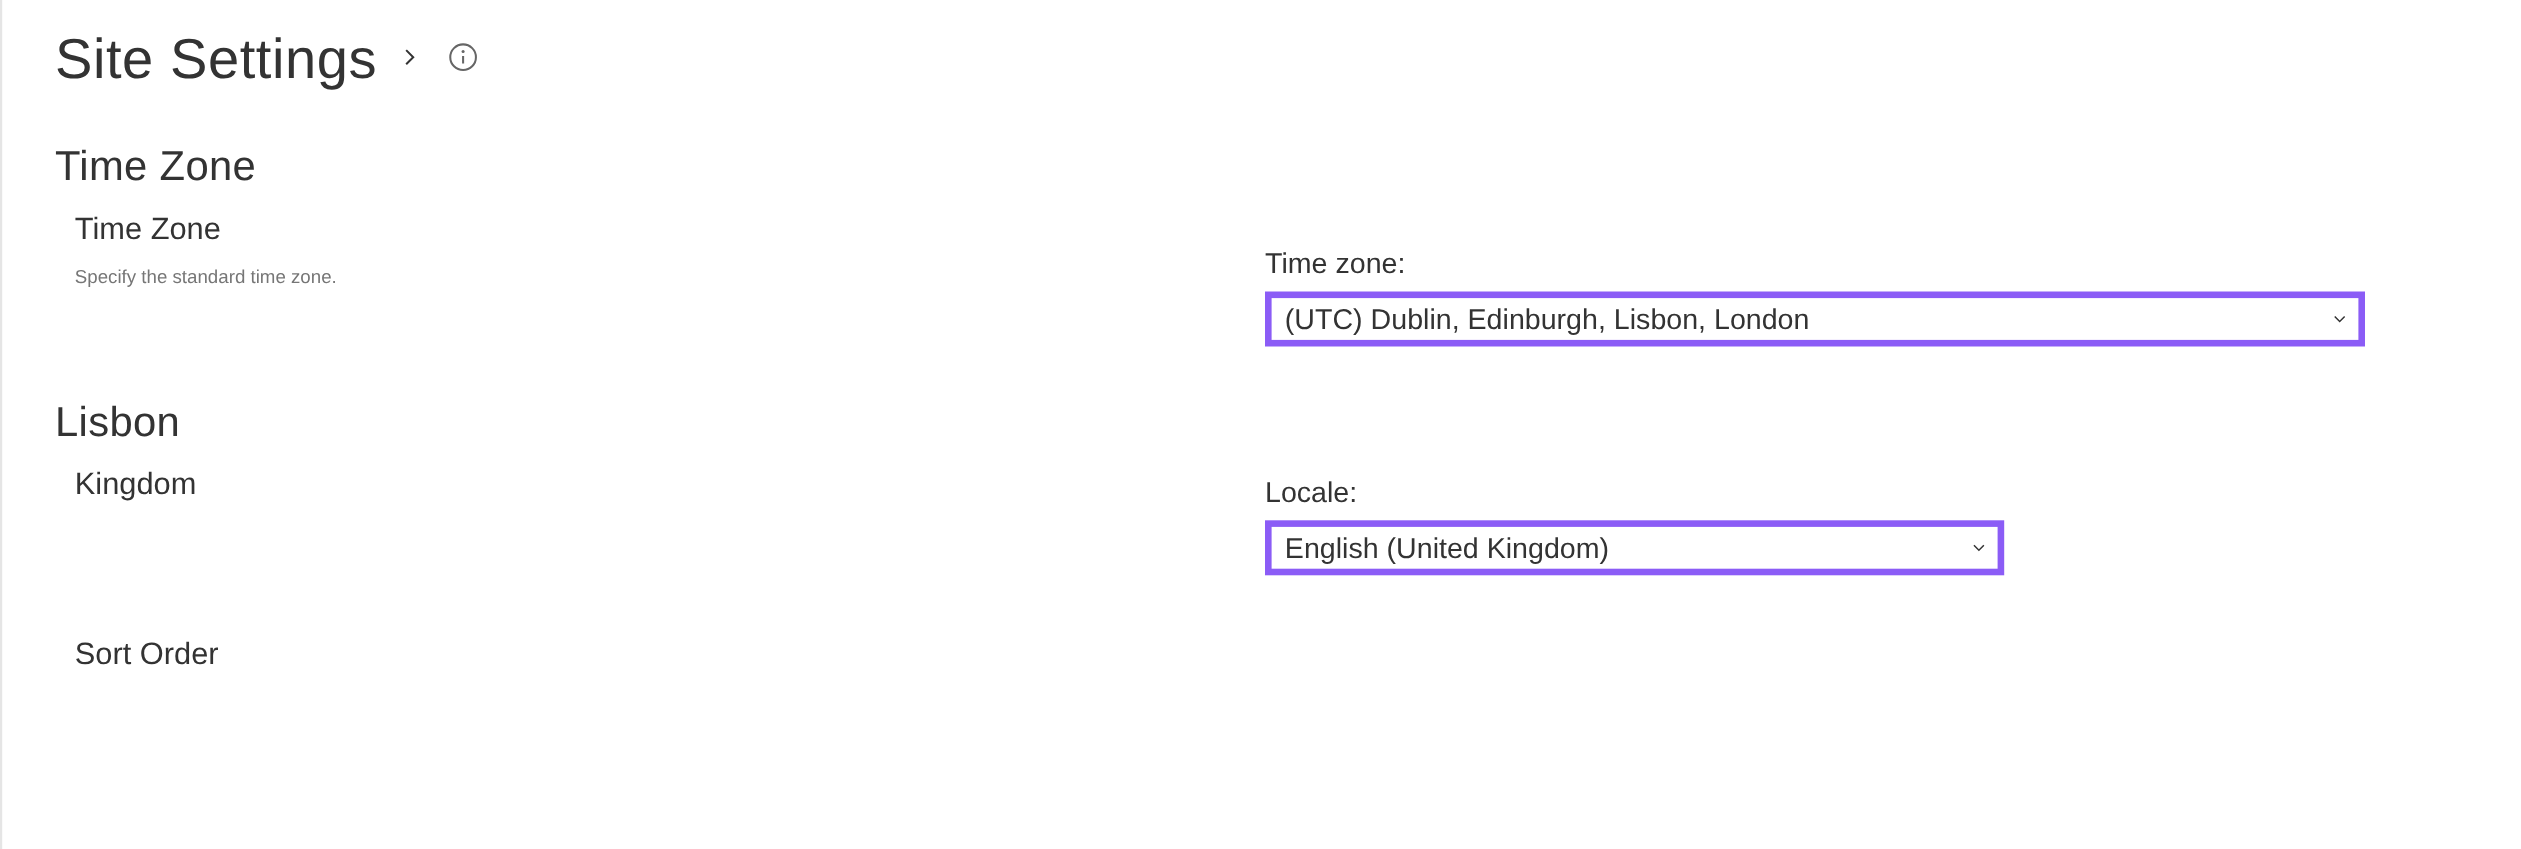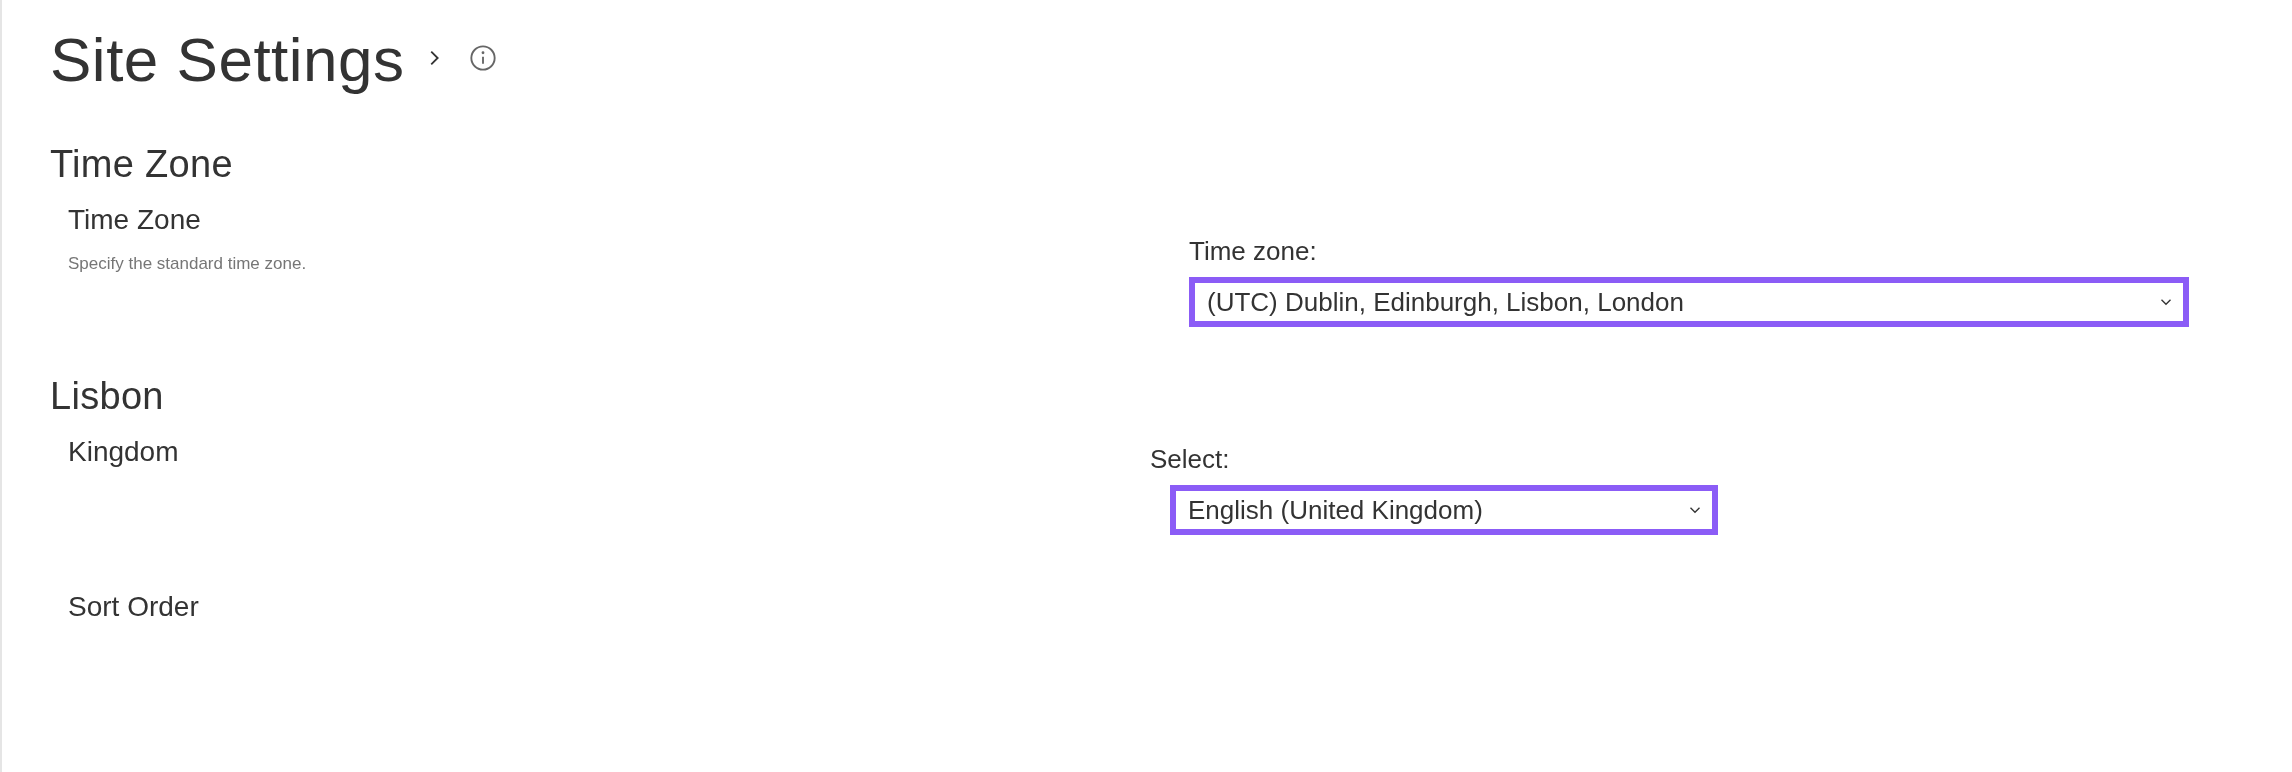--- a/index.html
+++ b/index.html
@@ -18,21 +18,21 @@
       padding-left: 48px;
       padding-top: 24px;
     }
     .breadcrumb {
       display: flex;
       align-items: center;
       gap: 18px;
       margin-bottom: 48px;
     }
     .breadcrumb-link {
-      font-size: 62px;
+      font-size: 51px;
       font-weight: 300;
       color: #333333;
       cursor: pointer;
       letter-spacing: 0.5px;
     }
     .breadcrumb-sep {
       font-size: 26px;
       color: #333333;
       line-height: 1;
     }
@@ -98,22 +98,21 @@
       display: block;
     }
     .select-wrap {
       position: relative;
       display: inline-block;
     }
     .select-wrap.wide {
       width: 1000px;
     }
     .select-wrap.narrow {
-      width: 548px;
-      margin-left: 20px;
+      width: 672px;
     }
     select {
       width: 100%;
       height: 50px;
       font-size: 26px;
       font-family: inherit;
       font-weight: 400;
       color: #333333;
       background: #ffffff;
       border: 6px solid #8b5cf6;
@@ -130,21 +129,20 @@
       transform: translateY(-50%);
       pointer-events: none;
       width: 18px;
       height: 18px;
     }
     .right-col .field-label {
       margin-top: 0;
     }
     .right-col.tz {
       padding-top: 32px;
-      margin-left: 39px;
     }
     .right-col.locale {
       padding-top: 8px;
     }
     .section.region .left-col {
       padding-top: 0;
     }
   </style>
 </head>
 <body>
@@ -188,21 +186,21 @@
   </div>
 </div>
 
 <div class="section region">
   <div class="section-title">Lisbon</div>
   <div class="row">
     <div class="left-col">
       <div class="sub-title">Kingdom</div>
     </div>
     <div class="right-col locale">
-      <label class="field-label">Select:</label>
+      <label class="field-label">Locale:</label>
       <div class="select-wrap narrow">
         <select>
           <option>English (United Kingdom)</option>
         </select>
         <span class="select-chevron">
           <svg viewBox="0 0 24 24" fill="none" stroke="#333333" stroke-width="1.8">
             <polyline points="6,9 12,15 18,9"></polyline>
           </svg>
         </span>
       </div>

